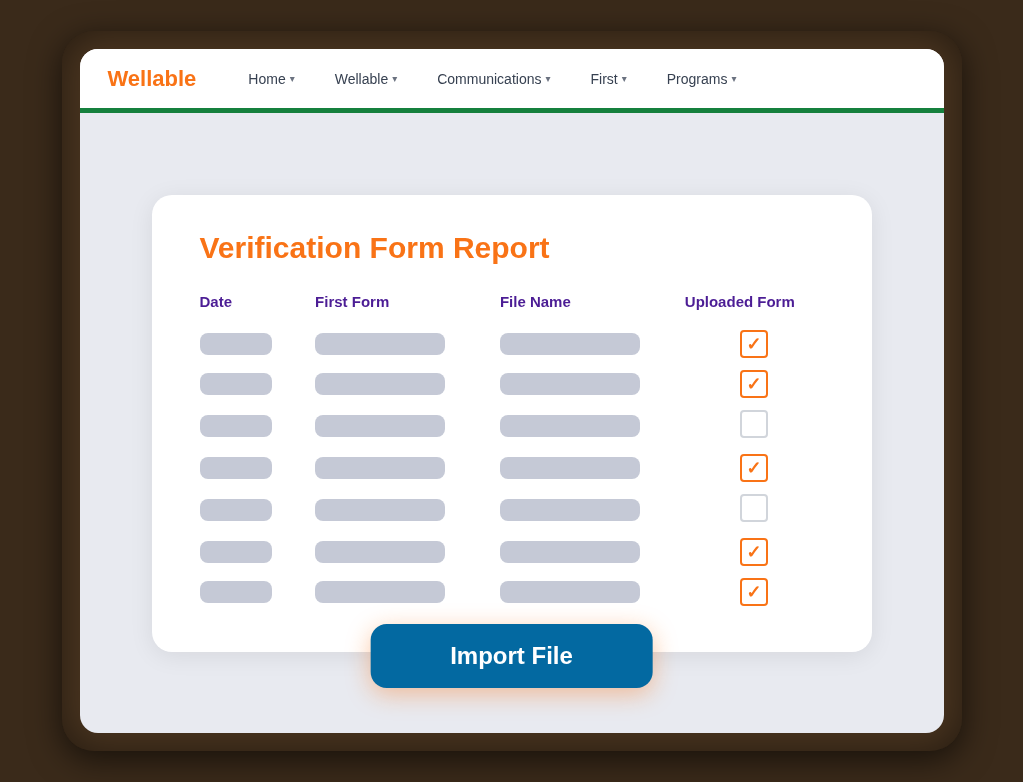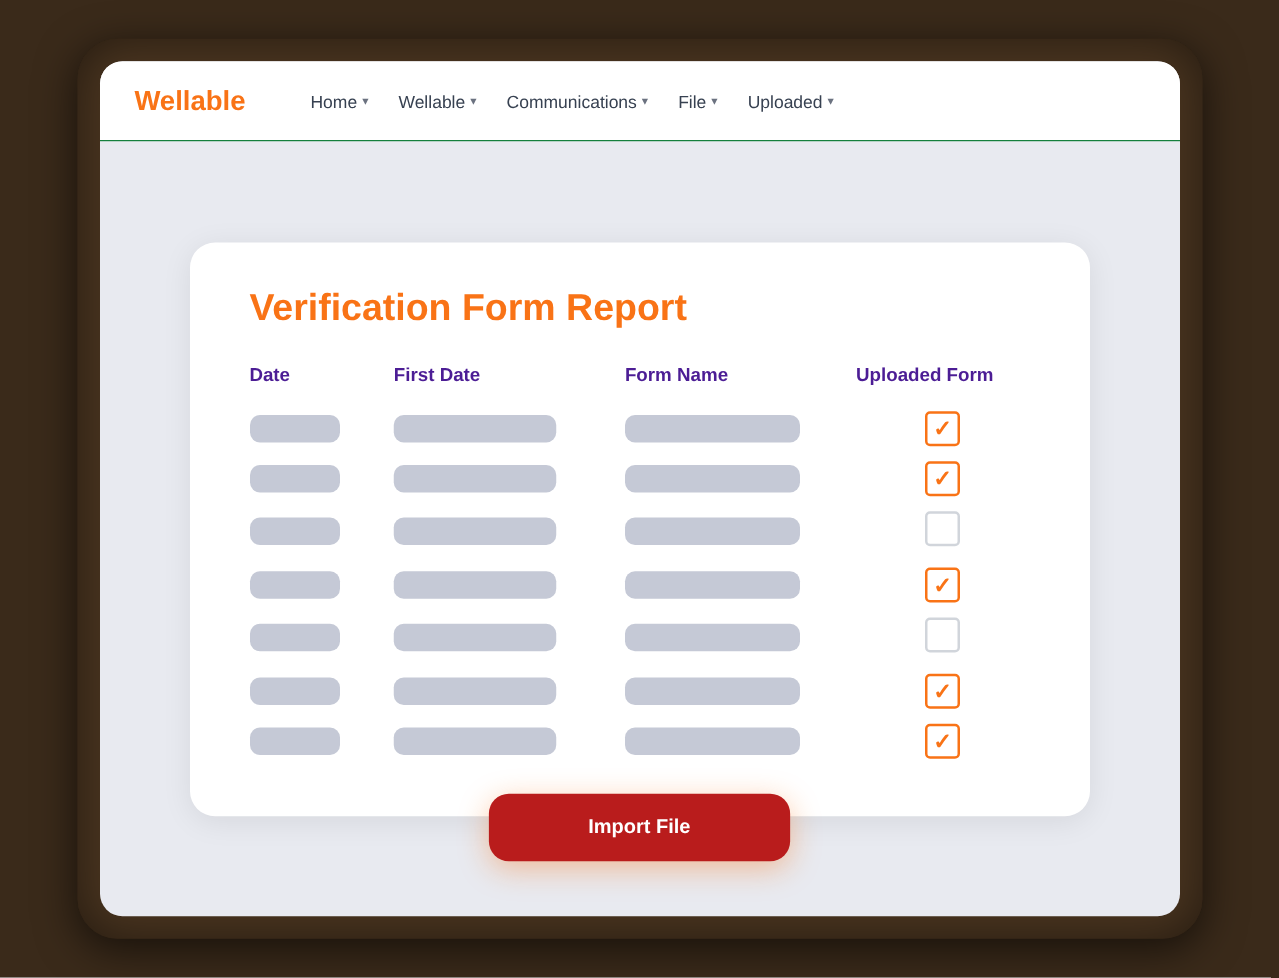--- a/index.html
+++ b/index.html
@@ -36,35 +36,35 @@
     }
 
     
     .navbar {
       background: #ffffff;
       height: 64px;
       display: flex;
       align-items: center;
       padding: 0 28px;
       gap: 32px;
-      border-bottom: 1px solid #15803d;
+      border-bottom: 5px solid #15803d;
       flex-shrink: 0;
     }
 
     .logo {
       font-size: 22px;
       font-weight: 800;
       color: #f97316;
       margin-right: 8px;
     }
 
     .nav-items {
       display: flex;
       align-items: center;
-      gap: 0;
+      gap: 16px;
     }
 
     .nav-item {
       display: flex;
       align-items: center;
       gap: 4px;
       padding: 6px 12px;
       font-size: 14px;
       font-weight: 500;
       color: #374151;
@@ -171,23 +171,23 @@
       padding-top: 6px;
       padding-bottom: 6px;
     }
 
     
     .import-btn {
       position: absolute;
       bottom: -36px;
       left: 50%;
       transform: translateX(-50%);
-      background: #b91c1c;
+      background: #0369a1;
       color: #ffffff;
-      font-size: 16px;
+      font-size: 24px;
       font-weight: 800;
       border: none;
       border-radius: 16px;
       padding: 18px 80px;
       cursor: pointer;
       box-shadow: 0 6px 24px rgba(249,115,22,0.4);
       white-space: nowrap;
       text-align: right;
     }
   </style>
@@ -206,40 +206,40 @@
         </div>
         <div class="nav-item">
           <span>Wellable</span>
           <span class="nav-chevron">▾</span>
         </div>
         <div class="nav-item">
           <span>Communications</span>
           <span class="nav-chevron">▾</span>
         </div>
         <div class="nav-item">
-          <span>File</span>
-          <span class="nav-chevron">▾</span>
-        </div>
-        <div class="nav-item">
-          <span>Uploaded</span>
+          <span>First</span>
+          <span class="nav-chevron">▾</span>
+        </div>
+        <div class="nav-item">
+          <span>Programs</span>
           <span class="nav-chevron">▾</span>
         </div>
       </div>
     </nav>
 
     <div class="main-content">
       <div class="card">
         <h1 class="card-title">Verification Form Report</h1>
 
         <table class="table">
           <thead>
             <tr>
               <th class="col-date">Date</th>
-              <th class="col-firstname">First Date</th>
-              <th class="col-lastname">Form Name</th>
+              <th class="col-firstname">First Form</th>
+              <th class="col-lastname">File Name</th>
               <th class="col-uploaded">Uploaded Form</th>
             </tr>
           </thead>
           <tbody id="table-body">
 
           <tr>
                 <td>
                   <div class="skeleton date"></div>
                 </td>
                 <td>

